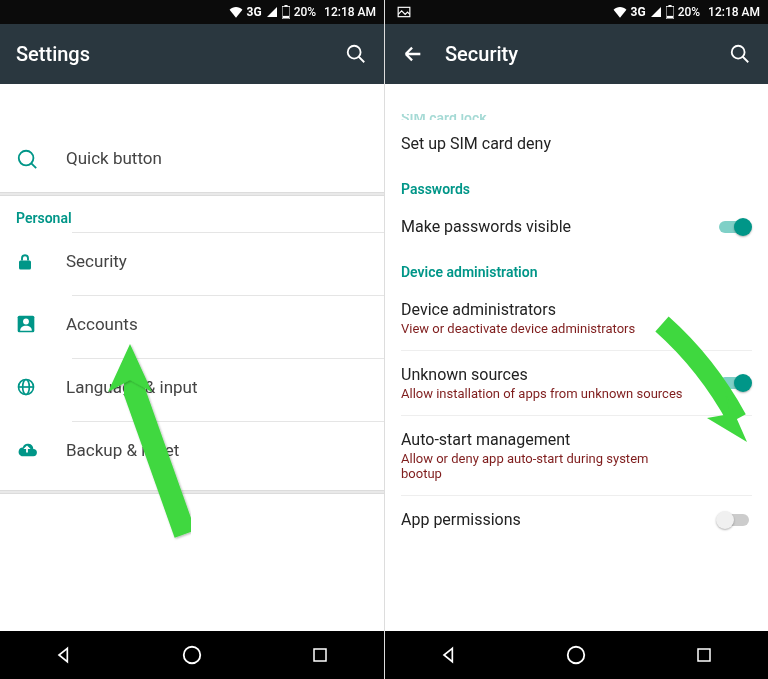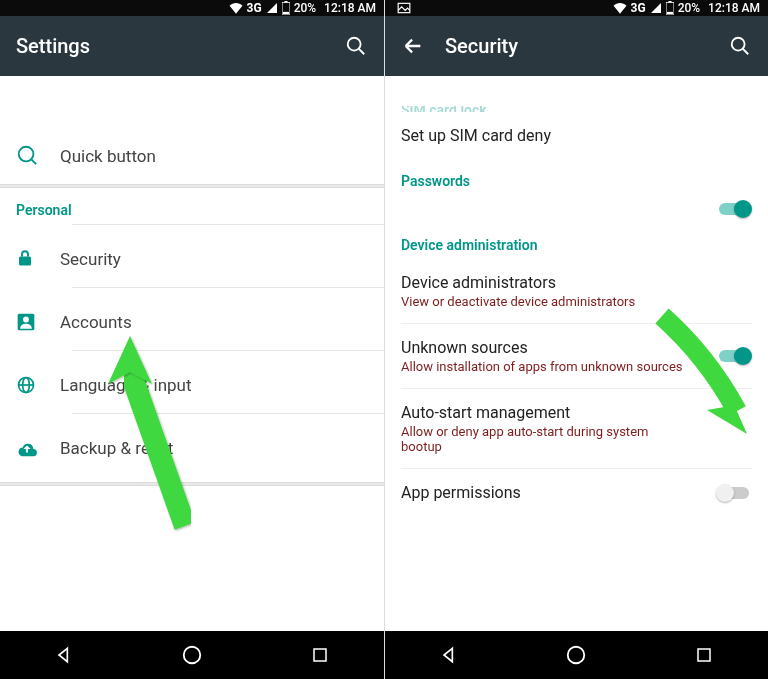--- a/index.html
+++ b/index.html
@@ -1,34 +1,34 @@
 <!DOCTYPE html>
 <html><head>
 <meta charset="utf-8">
 <style>
   * { box-sizing: border-box; margin: 0; padding: 0; font-family: Roboto, Arial, sans-serif; }
   body { background: #fff; width: 768px; height: 679px; overflow: hidden; display: flex; }
   .pane { width: 384px; height: 679px; position: relative; display: flex; flex-direction: column; overflow: hidden; }
   .pane + .pane { border-left: 1px solid #ddd; }
 
   
-  .statusbar { height: 16px; background: #0b0b0b; color: #fff; display: flex; align-items: center; justify-content: flex-end; padding: 0 8px; font-size: 12px; font-weight: 500; gap: 4px; }
+  .statusbar { height: 24px; background: #0b0b0b; color: #fff; display: flex; align-items: center; justify-content: flex-end; padding: 0 8px; font-size: 12px; font-weight: 500; gap: 4px; }
   .statusbar .left-icons { margin-right: auto; padding-left: 4px; }
   .sb-icon svg { display: block; }
 
   
   .appbar { height: 60px; background: #2a373f; color: #fff; display: flex; align-items: center; padding: 0 16px; }
   .appbar .back { margin-right: 20px; }
   .appbar .title { font-size: 20px; font-weight: 500; flex: 1; }
   .appbar .search { margin-left: auto; }
   .iconbtn { width: 24px; height: 24px; display: flex; align-items: center; justify-content: center; cursor: pointer; }
 
   
   .content { flex: 1; background: #fff; overflow: hidden; position: relative; margin-top: 30px; }
-  .row { display: flex; align-items: flex-end; padding: 18px 16px; min-height: 62px; }
+  .row { display: flex; align-items: flex-start; padding: 18px 16px; min-height: 62px; gap: 6px; }
   .row .icon { width: 44px; display: flex; justify-content: flex-start; color: #009688; }
   .row .label { font-size: 17px; color: #444; }
   .divider { height: 1px; background: #e5e5e5; margin-left: 72px; }
   .section-divider { height: 4px; background: #e9e9e9; border-top: 1px solid #dcdcdc; border-bottom: 1px solid #dcdcdc; margin: 0; }
   .subheader { font-size: 14px; font-weight: 600; color: #009688; padding: 14px 16px 6px; }
 
   
   .sitem { padding: 14px 16px; position: relative; }
   .sitem .title2 { font-size: 16px; color: #222; }
   .sitem .subtitle { font-size: 13px; color: #7f1d1d; margin-top: 2px; padding-right: 60px; }
@@ -227,20 +227,21 @@
   </div>
 
   <div class="content">
     <div class="partial-header" style="opacity:.35; overflow:hidden; height:10px">SIM card lock</div>
     <div class="sitem">
       <div class="title2">Set up SIM card deny</div>
     </div>
 
     <div class="subheader">Passwords</div>
     <div class="sitem">
+      <div class="title2">Make passwords visible</div>
       <div class="toggle">
           <div class="switch on">
             <div class="track"></div>
             <div class="thumb"></div>
           </div>
         </div>
     </div>
 
     <div class="subheader">Device administration</div>
     <div class="sitem">

